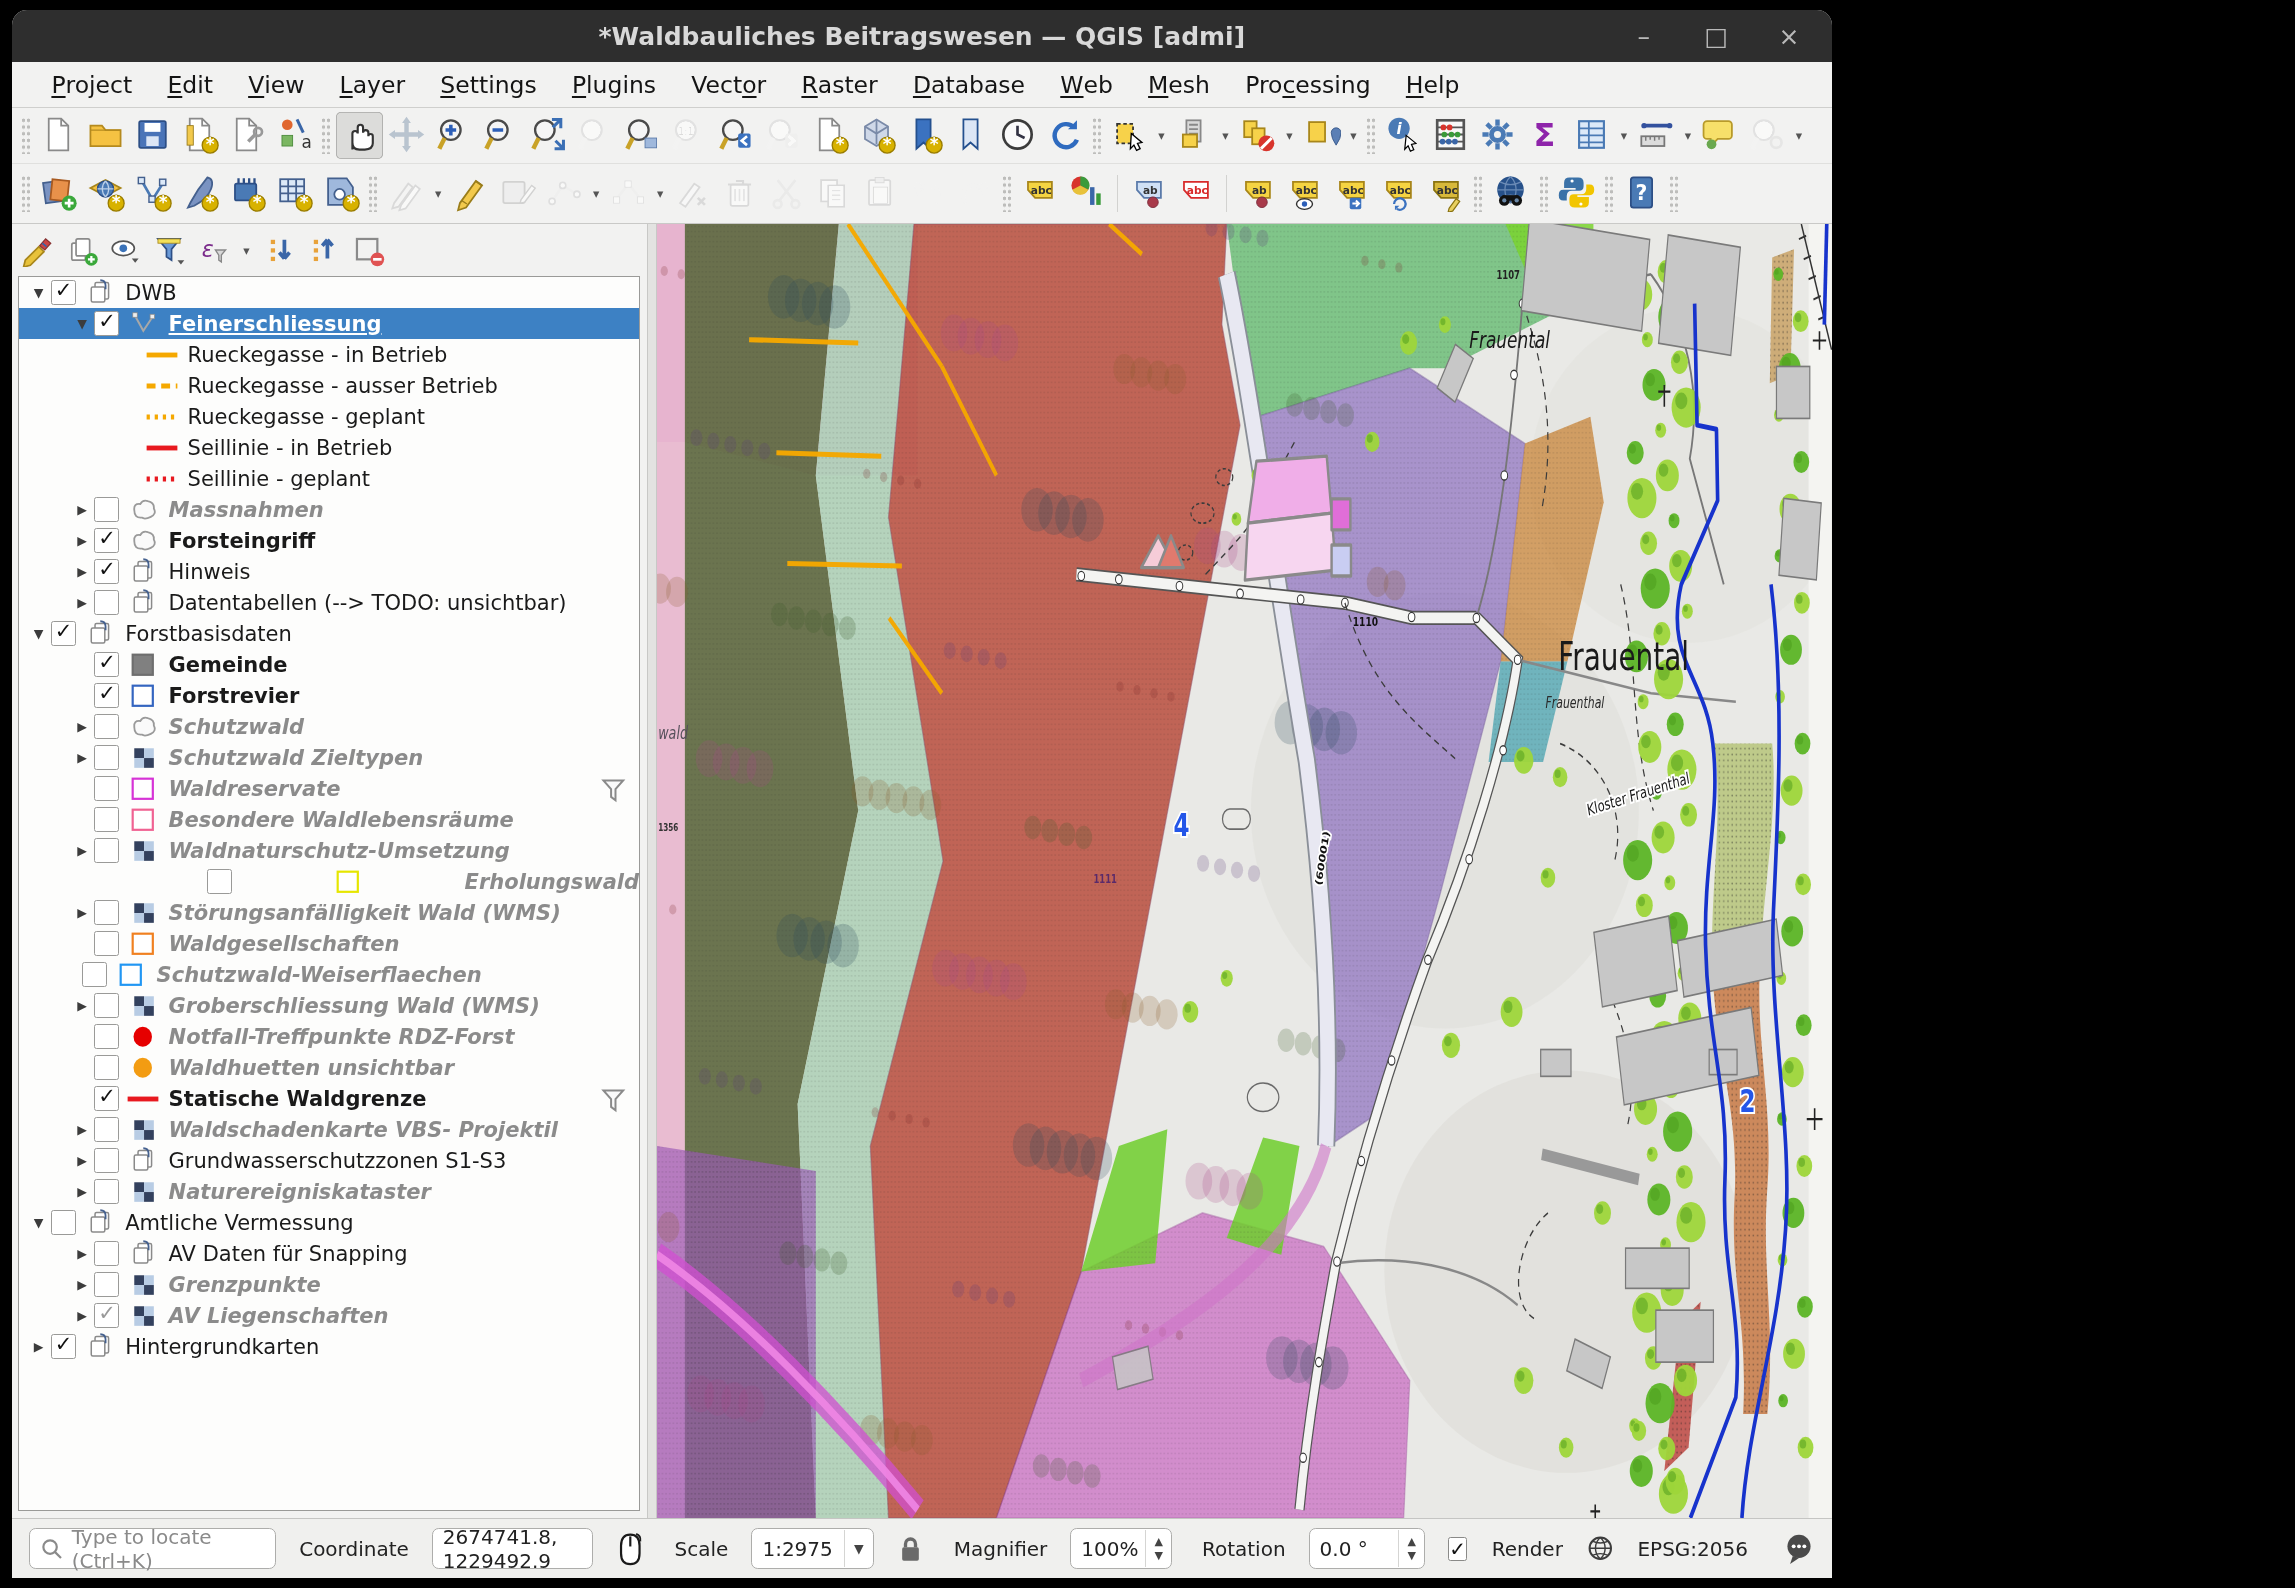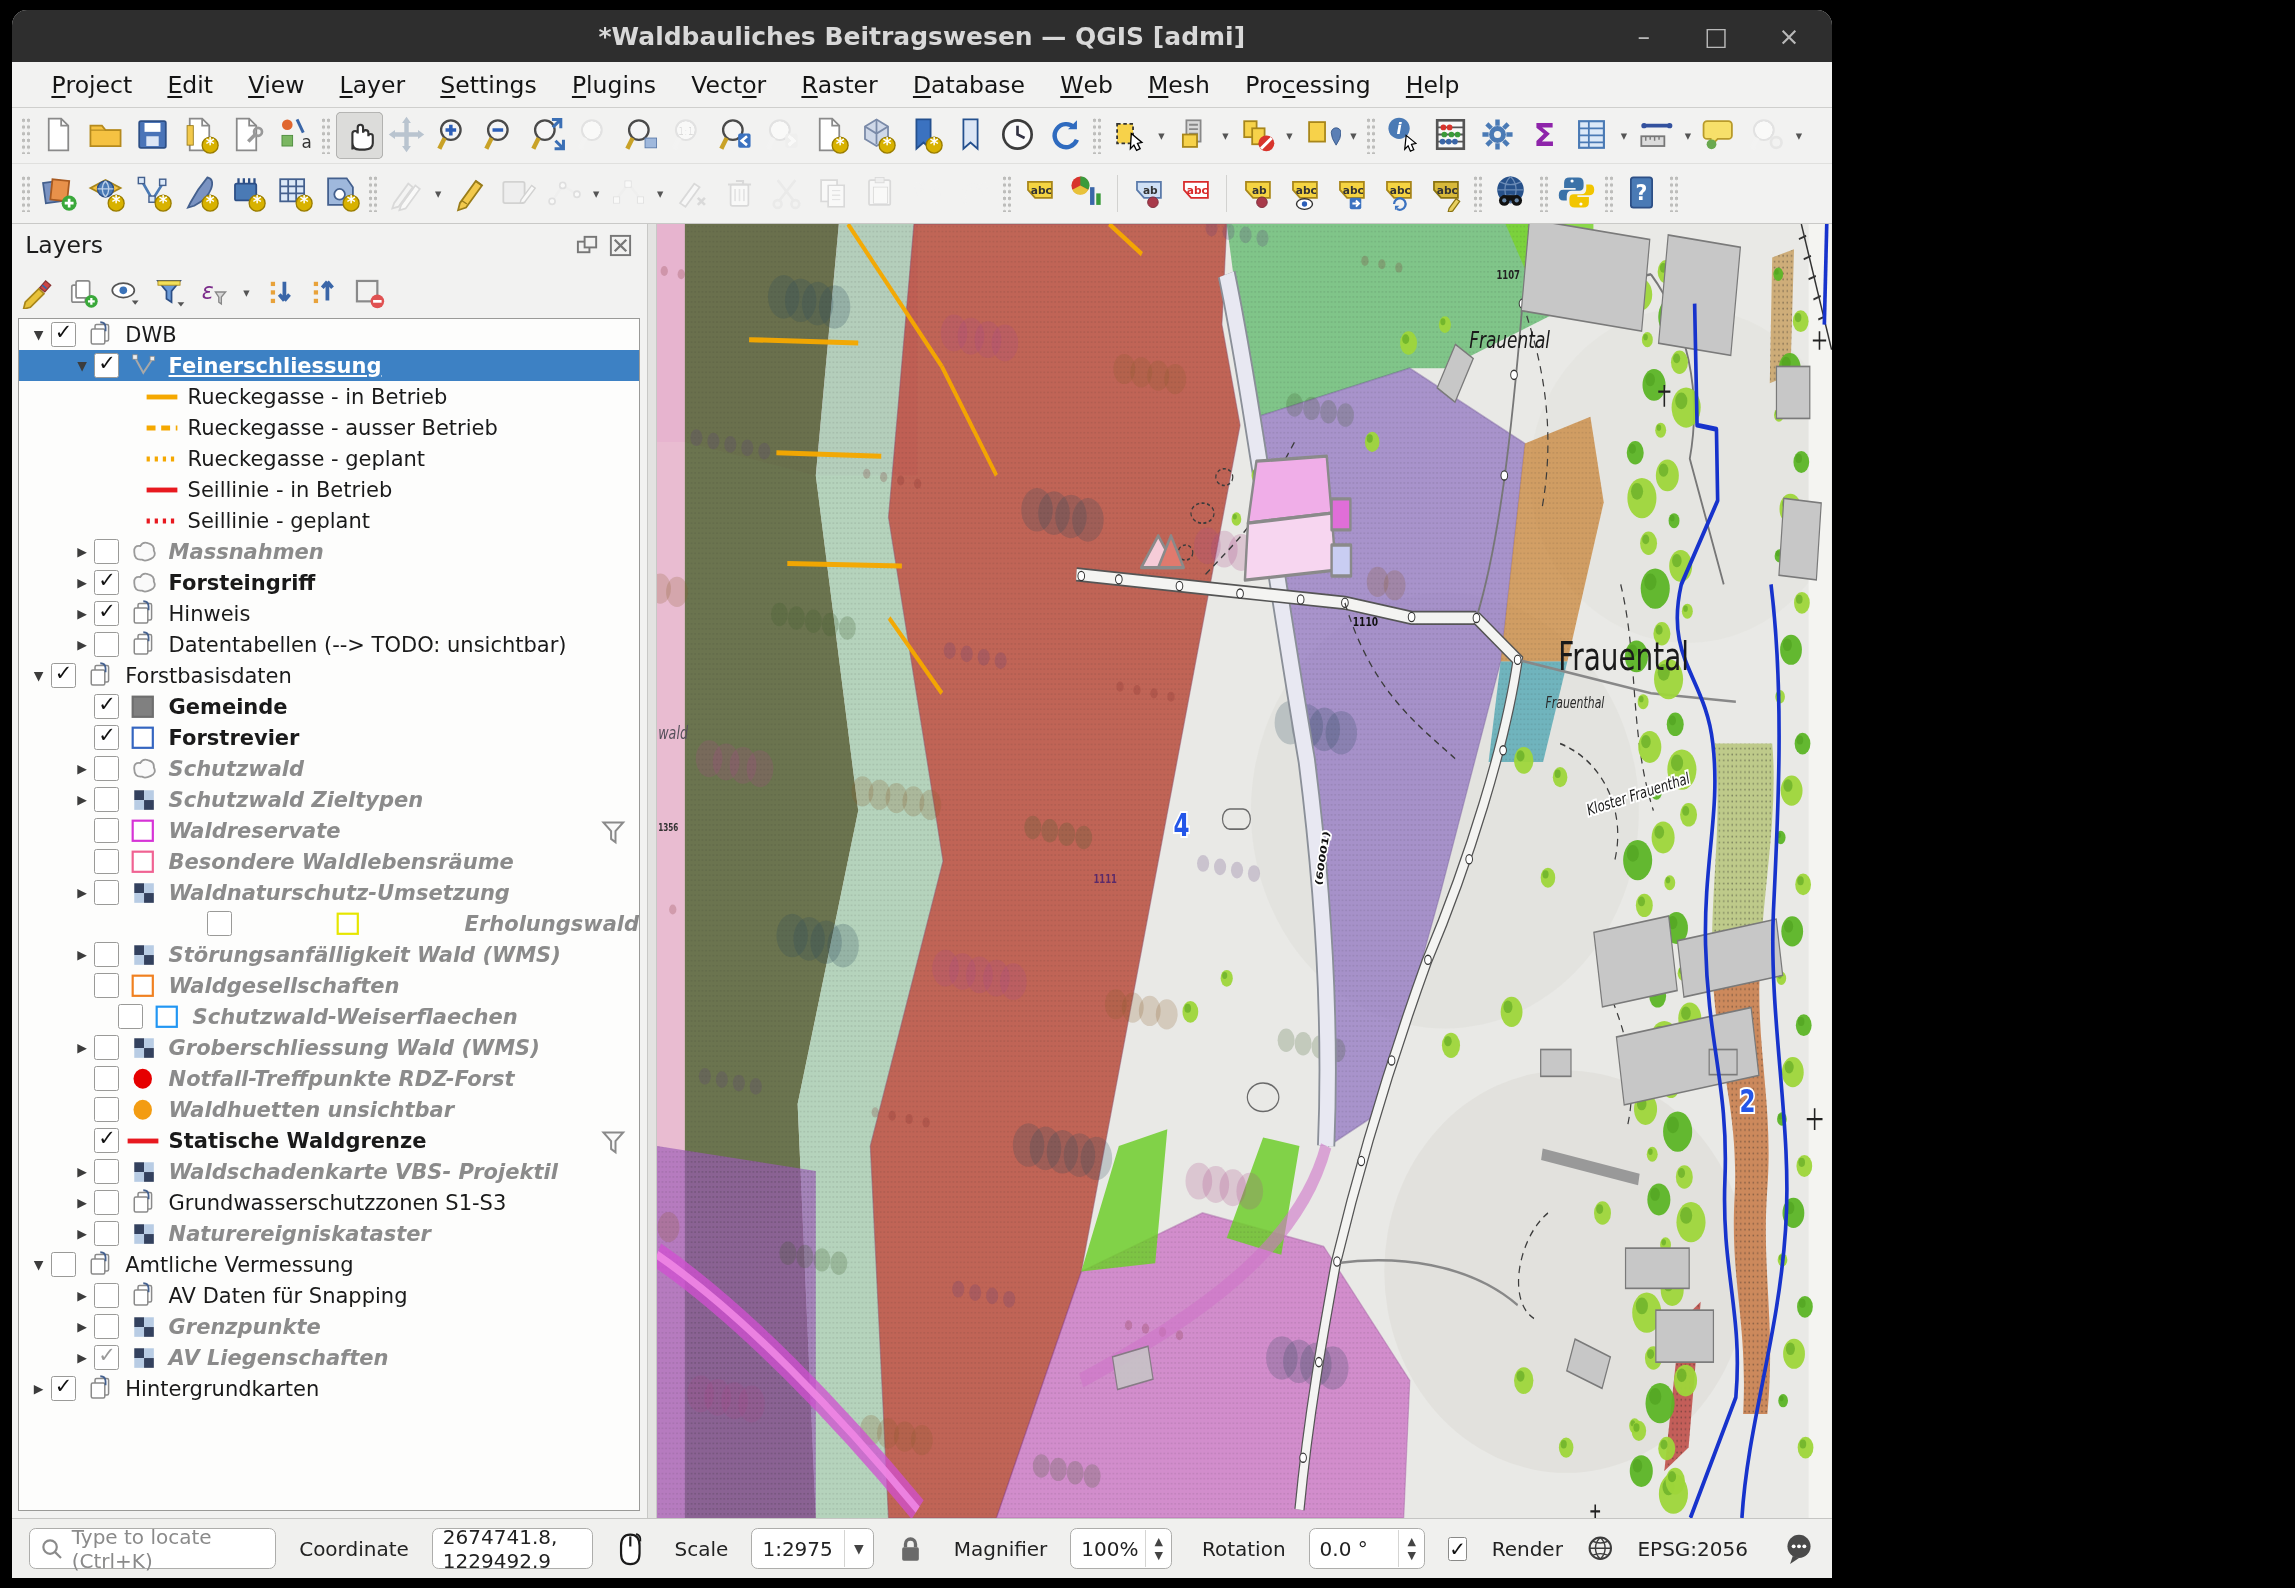--- a/index.html
+++ b/index.html
@@ -598,37 +598,20 @@
         <span><svg viewBox="0 0 44 44">
             <rect x="10" y="5" width="24" height="34" rx="3" fill="#4a7ab5" stroke="#2d4f86" stroke-width="2"></rect>
             <text x="22" y="30" font-size="23" font-weight="bold" text-anchor="middle" fill="#fff">?</text>
           </svg></span>
       </div>
       <div class="thandle"></div>
     </div>
 
   <div id="main">
     <div id="layers-panel">
-      <div id="panel-header">
-        <div class="ptitle">Layers</div>
-        <div class="phbtns">
-          <div class="phbtn">
-            <svg viewBox="0 0 26 26">
-                <rect x="3" y="9" width="12" height="11" fill="none" stroke="#777" stroke-width="2"></rect>
-                <rect x="10" y="4" width="12" height="11" fill="#f2f2f1" stroke="#777" stroke-width="2"></rect>
-              </svg>
-          </div>
-          <div class="phbtn">
-            <svg viewBox="0 0 26 26">
-                <rect x="3" y="3" width="20" height="20" fill="none" stroke="#777" stroke-width="2"></rect>
-                <path d="M7 7 L19 19 M19 7 L7 19" stroke="#777" stroke-width="2.4"></path>
-              </svg>
-          </div>
-        </div>
-      </div>
       <div id="panel-toolbar">
           <div class="pbtn">
             <svg viewBox="0 0 40 40">
               <path d="M5 32 l16 -16 6 6 -16 16 -8 2z" fill="#e8c23a" stroke="#a8861a" stroke-width="2"></path>
               <path d="M22 15 l7 -8 6 5 -7 8z" fill="#c44" stroke="#833" stroke-width="1.4"></path>
               <path d="M25 12 l5 4" stroke="#36a" stroke-width="2"></path>
             </svg>
           </div>
           <div class="pbtn">
             <svg viewBox="0 0 40 40">
@@ -928,21 +911,21 @@
           <div class="trow" style="padding-left: 50px;">
             <span class="texp"></span>
             <span class="tcheck"></span>
             <span class="ticon">
               <svg width="23.5" height="23.5" viewBox="0 0 28 28">
                 <rect x="2" y="2" width="24" height="24" fill="#ffffff" stroke="#f08020" stroke-width="2.6"></rect>
               </svg>
             </span>
             <span class="tlabel dim">Waldgesellschaften</span>
           </div>
-          <div class="trow" style="padding-left: 74px;">
+          <div class="trow" style="padding-left: 38px;">
             <span class="texp"></span>
             <span class="tcheck"></span>
             <span class="ticon">
               <svg width="23.5" height="23.5" viewBox="0 0 28 28">
                 <rect x="2" y="2" width="24" height="24" fill="#ffffff" stroke="#2196f3" stroke-width="2.6"></rect>
               </svg>
             </span>
             <span class="tlabel dim">Schutzwald-Weiserflaechen</span>
           </div>
           <div class="trow" style="padding-left: 50px;">

